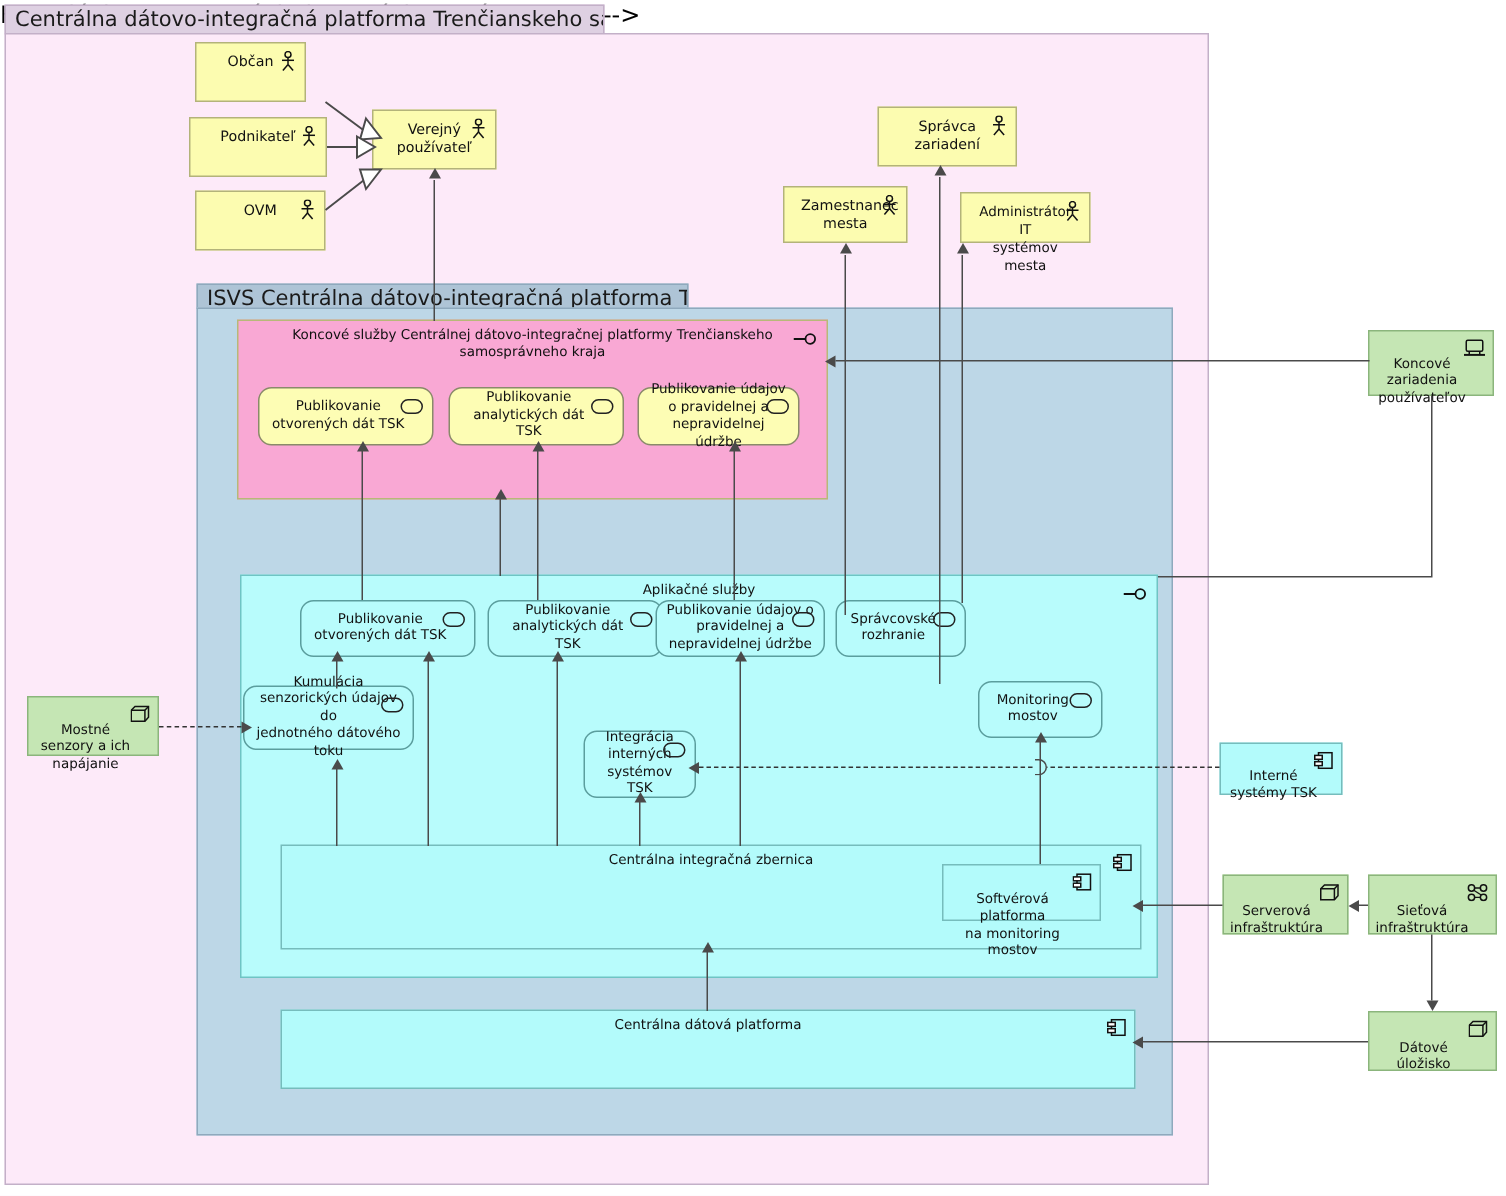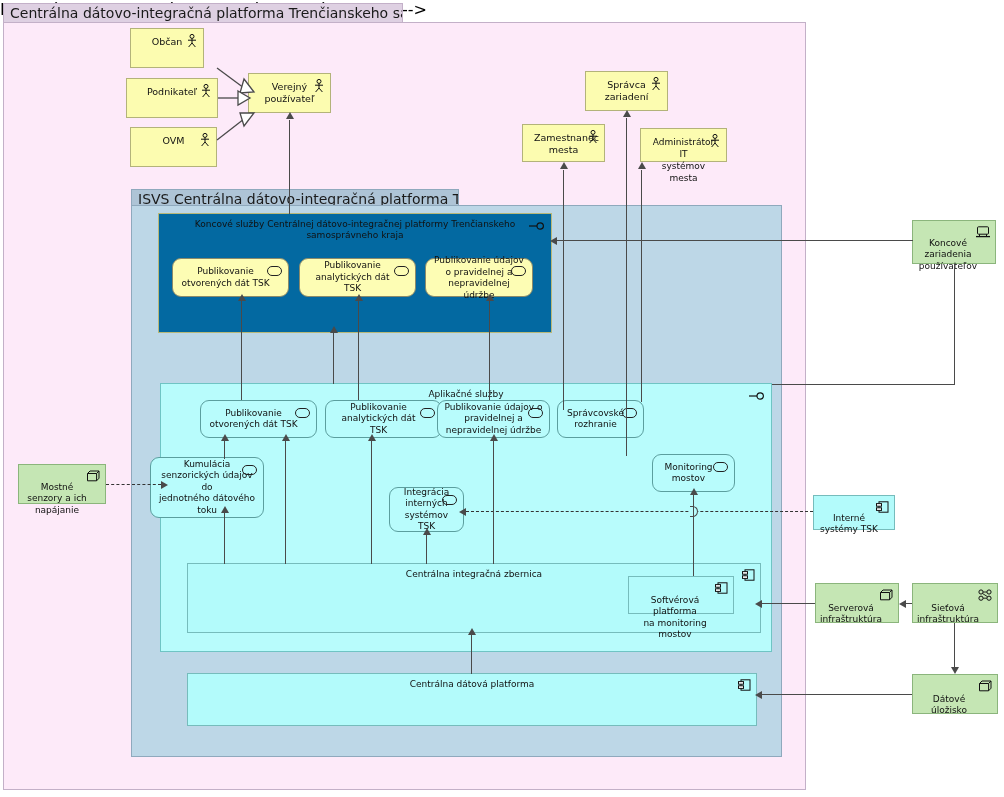--- a/index.html
+++ b/index.html
@@ -25,21 +25,21 @@
   
   .actor{background:#fcfcb0;border:1px solid #b3b37a;box-sizing:border-box;
          font-size:9.5px;color:#111;display:flex;align-items:flex-start;
          justify-content:center;padding-top:7px;text-align:center;line-height:12px;}
   .actor .lbl{display:block;width:calc(100% - 22px);}
 
   
   .ico-actor{position:absolute;right:5px;top:5px;width:12px;height:14px;}
 
   
-  .yellow-box{background:#0369a1;border:1px solid #b8b878;box-sizing:border-box;}
+  .yellow-box{background:#f9a8d4;border:1px solid #b8b878;box-sizing:border-box;}
   .cyan-box{background:#b8fcfc;border:1px solid #6fc4c4;box-sizing:border-box;}
   .cyan-box-2{background:#b3fbfb;border:1px solid #76bcbc;box-sizing:border-box;}
   .green-box{background:#c5e6b4;border:1px solid #8bb57c;box-sizing:border-box;}
 
   .ctr-title{position:absolute;left:0;right:0;top:5px;text-align:center;
              font-size:9px;color:#111;line-height:11px;padding:0 22px;}
 
   
   .svc{position:absolute;box-sizing:border-box;border-radius:9px;
        display:flex;align-items:center;justify-content:center;text-align:center;
@@ -143,21 +143,21 @@
 mesta</span>
     <svg class="ico-actor" viewBox="0 0 12 14">
       <circle cx="6" cy="2.4" r="2" fill="none" stroke="#111" stroke-width="1"></circle>
       <line x1="6" y1="4.4" x2="6" y2="9" stroke="#111" stroke-width="1"></line>
       <line x1="2" y1="6.2" x2="10" y2="6.2" stroke="#111" stroke-width="1"></line>
       <line x1="6" y1="9" x2="2.6" y2="13" stroke="#111" stroke-width="1"></line>
       <line x1="6" y1="9" x2="9.4" y2="13" stroke="#111" stroke-width="1"></line>
     </svg>
   </div>
 
-  <div class="node actor" style="left:585px;top:71px;width:83px;height:40px;white-space:pre-line;">
+  <div class="node actor" style="left:585px;top:71px;width:93px;height:40px;white-space:pre-line;">
     <span class="lbl">Správca
 zariadení</span>
     <svg class="ico-actor" viewBox="0 0 12 14">
       <circle cx="6" cy="2.4" r="2" fill="none" stroke="#111" stroke-width="1"></circle>
       <line x1="6" y1="4.4" x2="6" y2="9" stroke="#111" stroke-width="1"></line>
       <line x1="2" y1="6.2" x2="10" y2="6.2" stroke="#111" stroke-width="1"></line>
       <line x1="6" y1="9" x2="2.6" y2="13" stroke="#111" stroke-width="1"></line>
       <line x1="6" y1="9" x2="9.4" y2="13" stroke="#111" stroke-width="1"></line>
     </svg>
   </div>
@@ -224,21 +224,21 @@
 pravidelnej a
 nepravidelnej údržbe</span>
     <span class="ico-oval"></span>
   </div>
   <div class="svc svc-cyan" style="left:557px;top:400px;width:87px;height:38px;white-space:pre-line;">
     <span>Správcovské
 rozhranie</span>
     <span class="ico-oval"></span>
   </div>
 
-  <div class="svc svc-cyan" style="left:150px;top:457px;width:114px;height:61px;white-space:pre-line;padding:2px 6px 2px 6px;">
+  <div class="svc svc-cyan" style="left:162px;top:457px;width:114px;height:43px;white-space:pre-line;padding:2px 6px 2px 6px;">
     <span style="display:block;width:100%;">Kumulácia
 senzorických údajov do
 jednotného dátového
 toku</span>
     <span class="ico-oval"></span>
   </div>
 
   <div class="svc svc-cyan" style="left:389px;top:487px;width:75px;height:45px;white-space:pre-line;padding:2px 6px 2px 6px;">
     <span style="display:block;width:100%;">Integrácia
 interných

